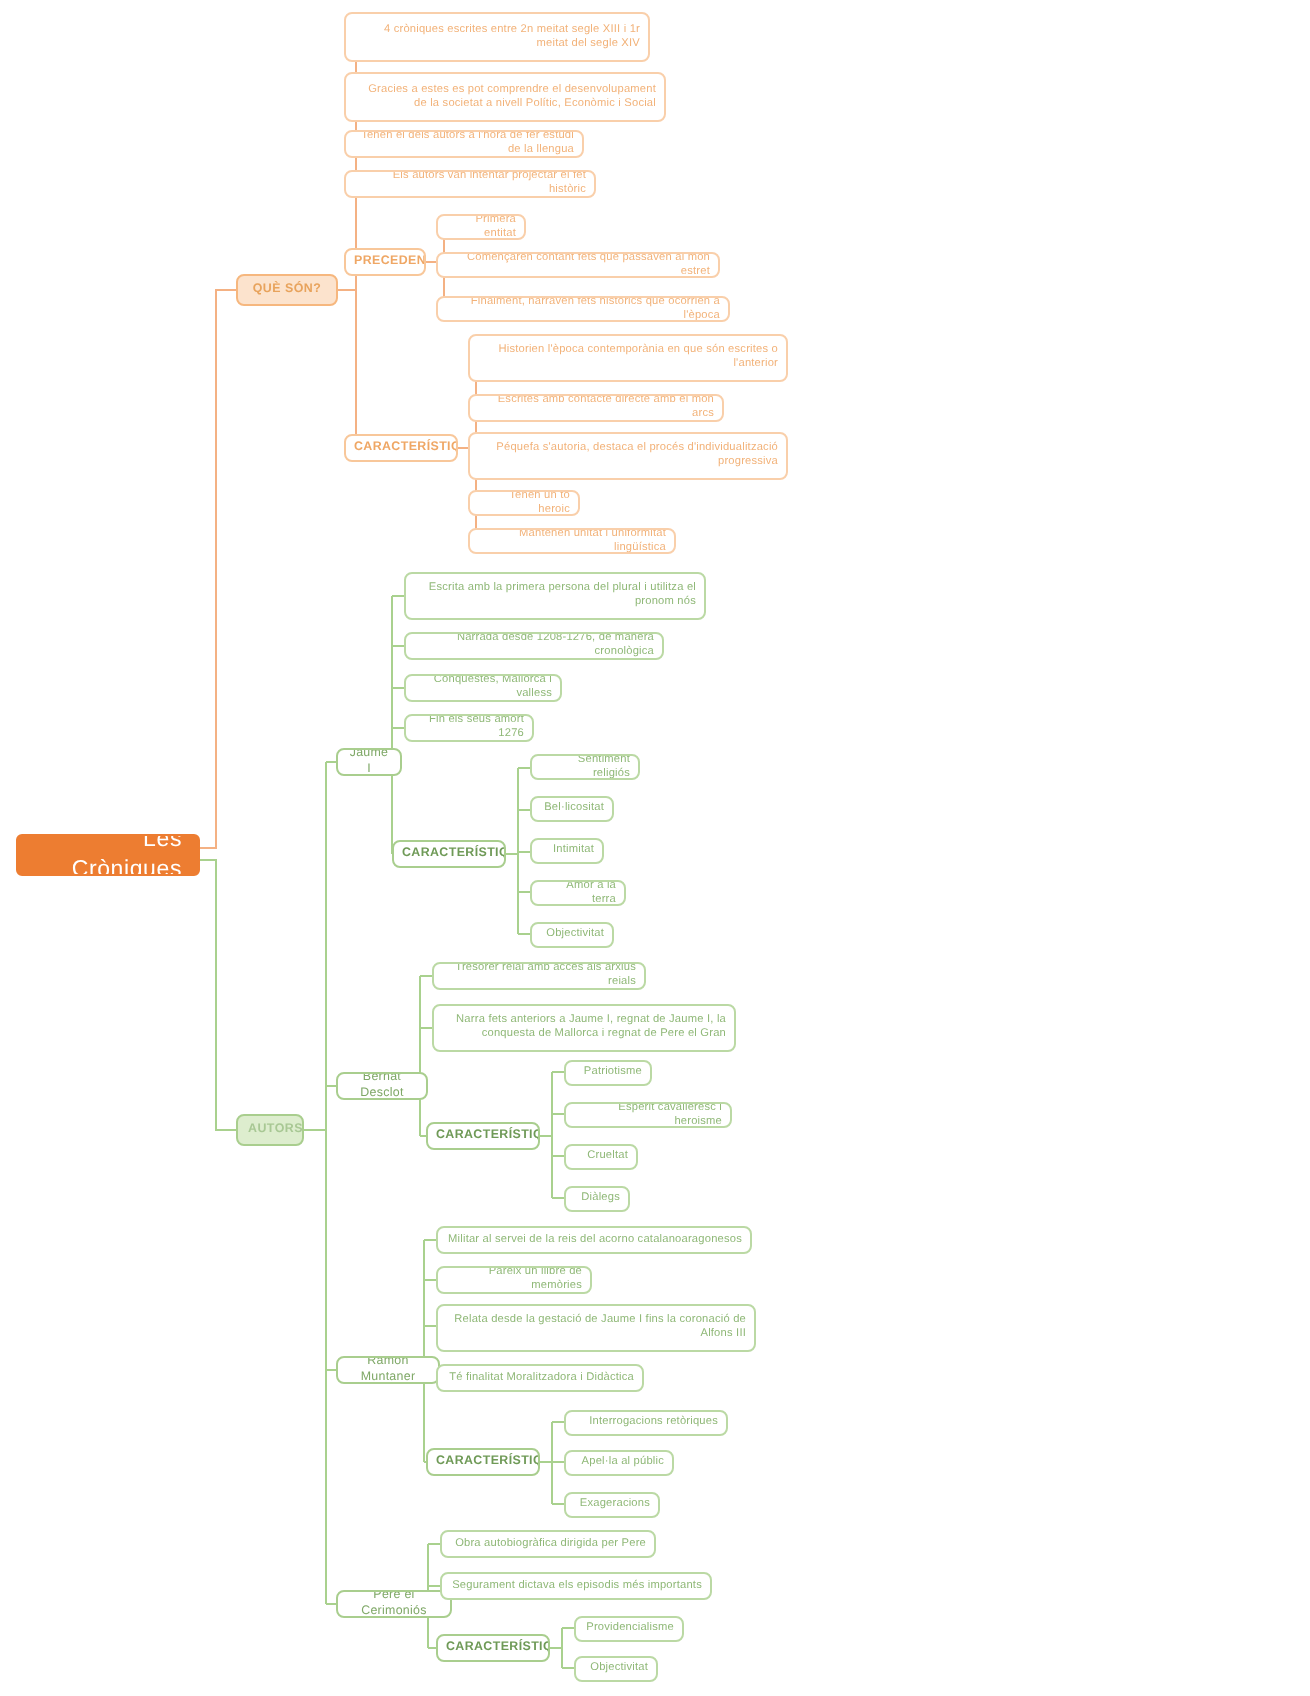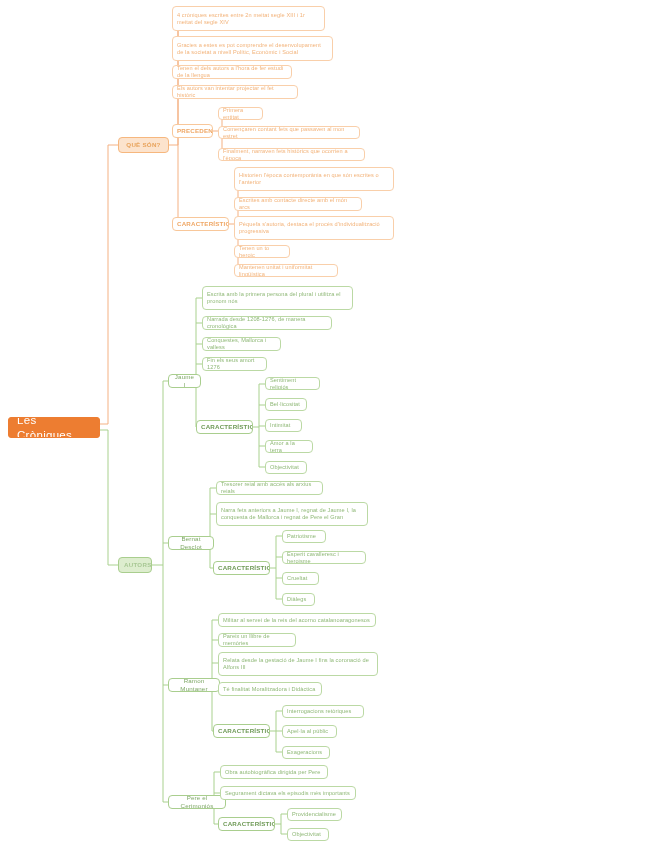--- a/index.html
+++ b/index.html
@@ -98,20 +98,21 @@
   .node.g-leaf {
     background: #FFFFFF;
     border: 1px solid #BBD9A4;
     color: #8FB877;
     font-size: 5.6px;
     padding: 3px 4px;
   }
   .node .txt {
     display: block;
     width: 100%;
+    text-align: right;
   }
 </style>
 </head>
 <body>
 
 <div id="canvas">
 
   <svg id="links" viewBox="0 0 655 848">
     <g fill="none" stroke="#F4B183" stroke-width="1">
 

